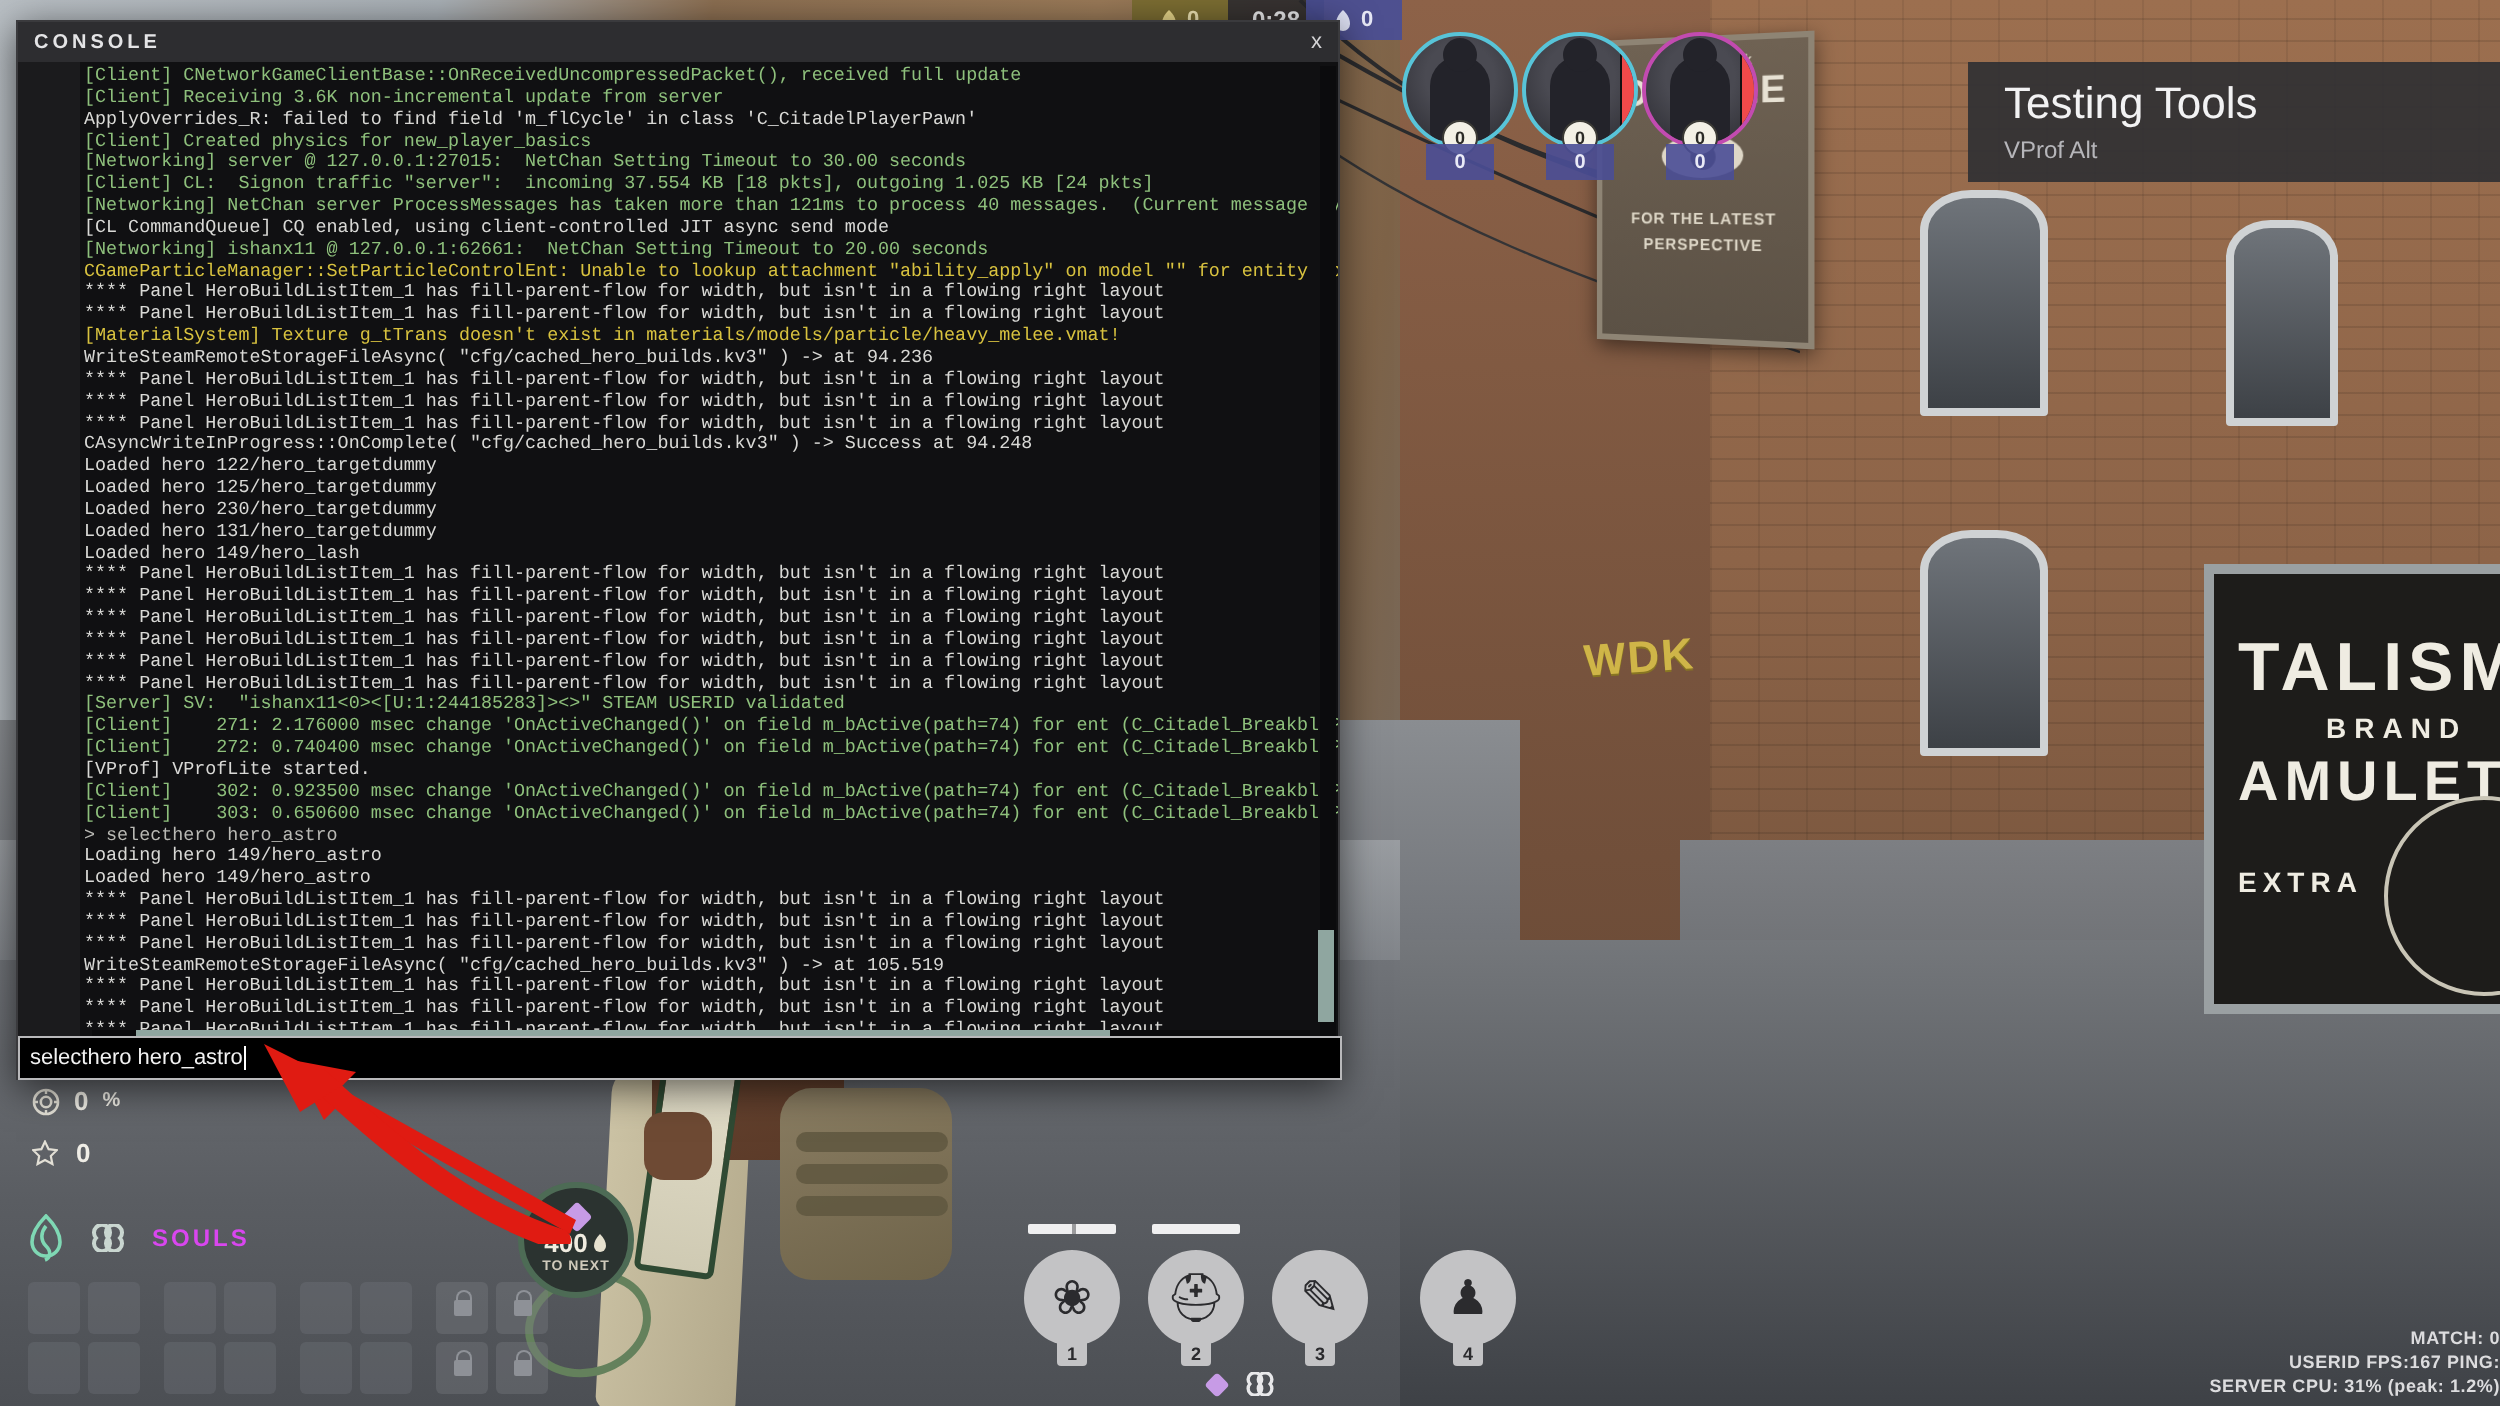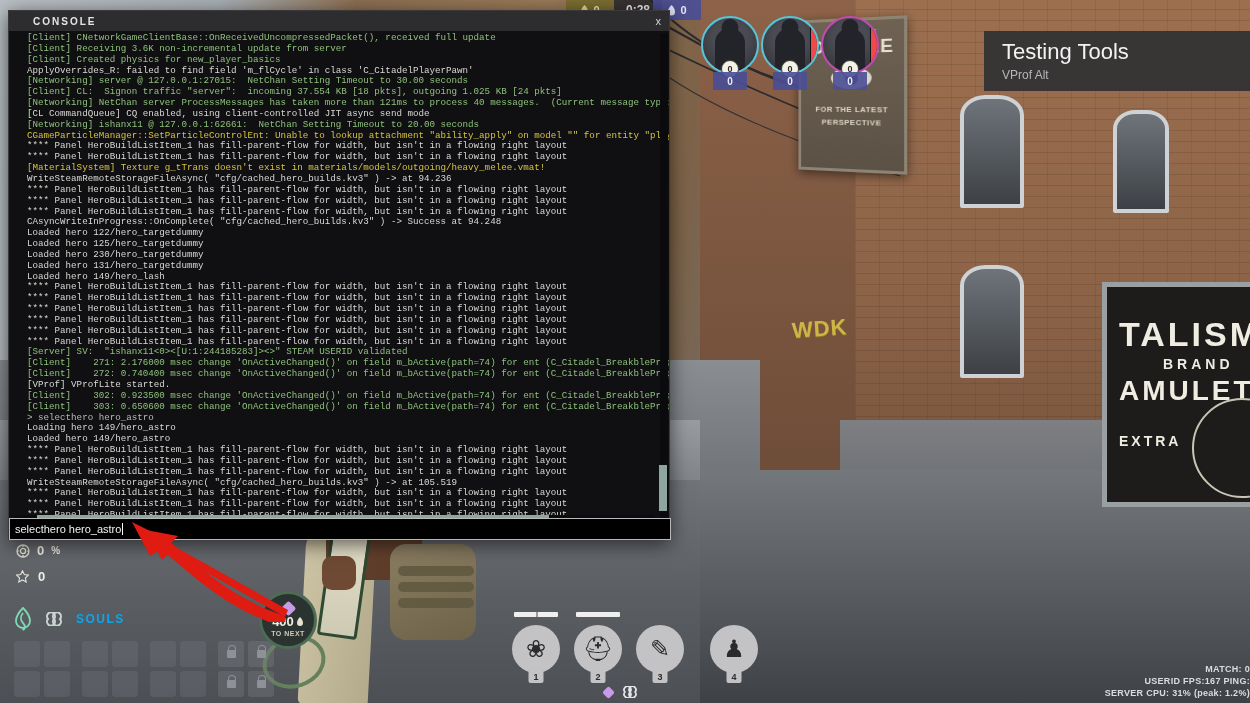--- a/index.html
+++ b/index.html
@@ -114,21 +114,21 @@
     background:rgba(48,48,52,.93);}
   #testing .tt{color:#f2f2f3;font:400 22px "Liberation Sans",sans-serif;padding:8px 0 0 18px;}
   #testing .th{color:#b6b6ba;font:400 12px "Liberation Sans",sans-serif;padding:3px 0 0 18px;}
 
   
   #statCrit{position:absolute;left:16px;top:543px;display:flex;align-items:center;gap:7px;}
   #statStar{position:absolute;left:16px;top:569px;display:flex;align-items:center;gap:9px;}
   .statval{font:700 13px "Liberation Sans",sans-serif;color:#efede6;}
   .statpct{font:700 10px "Liberation Sans",sans-serif;color:#efede6;}
   #soulsRow{position:absolute;left:14px;top:607px;display:flex;align-items:center;gap:9px;}
-  #soulsRow .lbl{font:700 12px "Liberation Sans",sans-serif;color:#0ea5e9;letter-spacing:1.5px;}
+  #soulsRow .lbl{font:700 12px "Liberation Sans",sans-serif;color:#d946ef;letter-spacing:1.5px;}
 
   
   #inv{position:absolute;left:14px;top:641px;display:flex;gap:12px;}
   .invgroup{display:grid;grid-template-columns:repeat(2,1fr);gap:4px;}
   .slot{width:26px;height:26px;background:rgba(120,124,130,.30);border-radius:3px;}
   .slot.locked{background:rgba(120,124,130,.38);display:flex;align-items:center;justify-content:center;}
   .lock{width:9px;height:8px;background:#8e9197;border-radius:1px;position:relative;}
   .lock:before{content:"";position:absolute;left:1.5px;top:-5px;width:6px;height:6px;
     border:1.5px solid #8e9197;border-bottom:none;border-radius:4px 4px 0 0;}
 
@@ -154,23 +154,23 @@
 
   
   #perf{position:absolute;right:0;bottom:4px;text-align:right;color:#dcdcde;
     font:700 9px "Liberation Sans",sans-serif;line-height:12px;letter-spacing:.3px;}
 
   
   #console{position:absolute;left:8px;top:10px;width:660px;height:528px;
     background:#1b1b1d;border:1px solid #3a3a3d;box-shadow:0 4px 18px rgba(0,0,0,.6);}
   #consoleTitlebar{height:20px;background:#2d2d30;display:flex;align-items:center;
     justify-content:space-between;padding:0 8px;}
-  #consoleTitle{color:#e4e4e6;font:700 10px "Liberation Sans",sans-serif;letter-spacing:2px;margin-left:16px;}
+  #consoleTitle{color:#e4e4e6;font:700 10px "Liberation Sans",sans-serif;letter-spacing:2px;}
   #consoleClose{color:#d4d4d6;font:400 11px "Liberation Sans",sans-serif;cursor:pointer;}
-  #consoleBody{position:relative;height:490px;background:#101012;overflow:hidden;padding:2px 0 0 18px;}
+  #consoleBody{position:relative;height:490px;background:#101012;overflow:hidden;padding:2px 0 0 2px;margin-left:31px;}
   .logline{font-family:"Liberation Mono",monospace;font-size:9.2px;line-height:10.85px;
     white-space:pre;letter-spacing:0px;}
   .c-green{color:#8ec07c;}
   .c-white{color:#d9d9d6;}
   .c-yellow{color:#d8c23f;}
   .c-cmd{color:#b9b9b4;}
   #vscroll{position:absolute;right:1px;top:2px;width:8px;height:486px;background:#0b0b0d;}
   #vthumb{position:absolute;right:1px;bottom:8px;width:8px;height:46px;background:#8fa6a0;}
   #hscrollWrap{position:absolute;left:6px;right:14px;bottom:2px;height:6px;background:#0b0b0d;}
   #hthumb{position:absolute;left:22px;width:80%;height:6px;background:#8fa6a0;}
@@ -391,31 +391,31 @@
 
   <div id="console">
     <div id="consoleTitlebar">
       <span id="consoleTitle">CONSOLE</span>
       <span id="consoleClose">x</span>
     </div>
     <div id="consoleBody">
       <div id="logLines">
           <div class="logline c-green">[Client] CNetworkGameClientBase::OnReceivedUncompressedPacket(), received full update</div>
           <div class="logline c-green">[Client] Receiving 3.6K non-incremental update from server</div>
+          <div class="logline c-white">ApplyOverrides_R: failed to find field 'm_flCycle' in class 'C_CitadelPlayerPawn'</div>
           <div class="logline c-green">[Client] Created physics for new_player_basics</div>
-          <div class="logline c-white">ApplyOverrides_R: failed to find field 'm_flCycle' in class 'C_CitadelPlayerPawn'</div>
           <div class="logline c-green">[Networking] server @ 127.0.0.1:27015:  NetChan Setting Timeout to 30.00 seconds</div>
           <div class="logline c-green">[Client] CL:  Signon traffic "server":  incoming 37.554 KB [18 pkts], outgoing 1.025 KB [24 pkts]</div>
           <div class="logline c-green">[Networking] NetChan server ProcessMessages has taken more than 121ms to process 40 messages.  (Current message type: 'CMsgS</div>
           <div class="logline c-white">[CL CommandQueue] CQ enabled, using client-controlled JIT async send mode</div>
           <div class="logline c-green">[Networking] ishanx11 @ 127.0.0.1:62661:  NetChan Setting Timeout to 20.00 seconds</div>
           <div class="logline c-yellow">CGameParticleManager::SetParticleControlEnt: Unable to lookup attachment "ability_apply" on model "" for entity "player"</div>
           <div class="logline c-white">**** Panel HeroBuildListItem_1 has fill-parent-flow for width, but isn't in a flowing right layout</div>
           <div class="logline c-white">**** Panel HeroBuildListItem_1 has fill-parent-flow for width, but isn't in a flowing right layout</div>
-          <div class="logline c-yellow">[MaterialSystem] Texture g_tTrans doesn't exist in materials/models/outgoing/heavy_melee.vmat!</div>
+          <div class="logline c-yellow">[MaterialSystem] Texture g_tTrans doesn't exist in materials/models/particle/heavy_melee.vmat!</div>
           <div class="logline c-white">WriteSteamRemoteStorageFileAsync( "cfg/cached_hero_builds.kv3" ) -&gt; at 94.236</div>
           <div class="logline c-white">**** Panel HeroBuildListItem_1 has fill-parent-flow for width, but isn't in a flowing right layout</div>
           <div class="logline c-white">**** Panel HeroBuildListItem_1 has fill-parent-flow for width, but isn't in a flowing right layout</div>
           <div class="logline c-white">**** Panel HeroBuildListItem_1 has fill-parent-flow for width, but isn't in a flowing right layout</div>
           <div class="logline c-white">CAsyncWriteInProgress::OnComplete( "cfg/cached_hero_builds.kv3" ) -&gt; Success at 94.248</div>
           <div class="logline c-white">Loaded hero 122/hero_targetdummy</div>
           <div class="logline c-white">Loaded hero 125/hero_targetdummy</div>
           <div class="logline c-white">Loaded hero 230/hero_targetdummy</div>
           <div class="logline c-white">Loaded hero 131/hero_targetdummy</div>
           <div class="logline c-white">Loaded hero 149/hero_lash</div>

